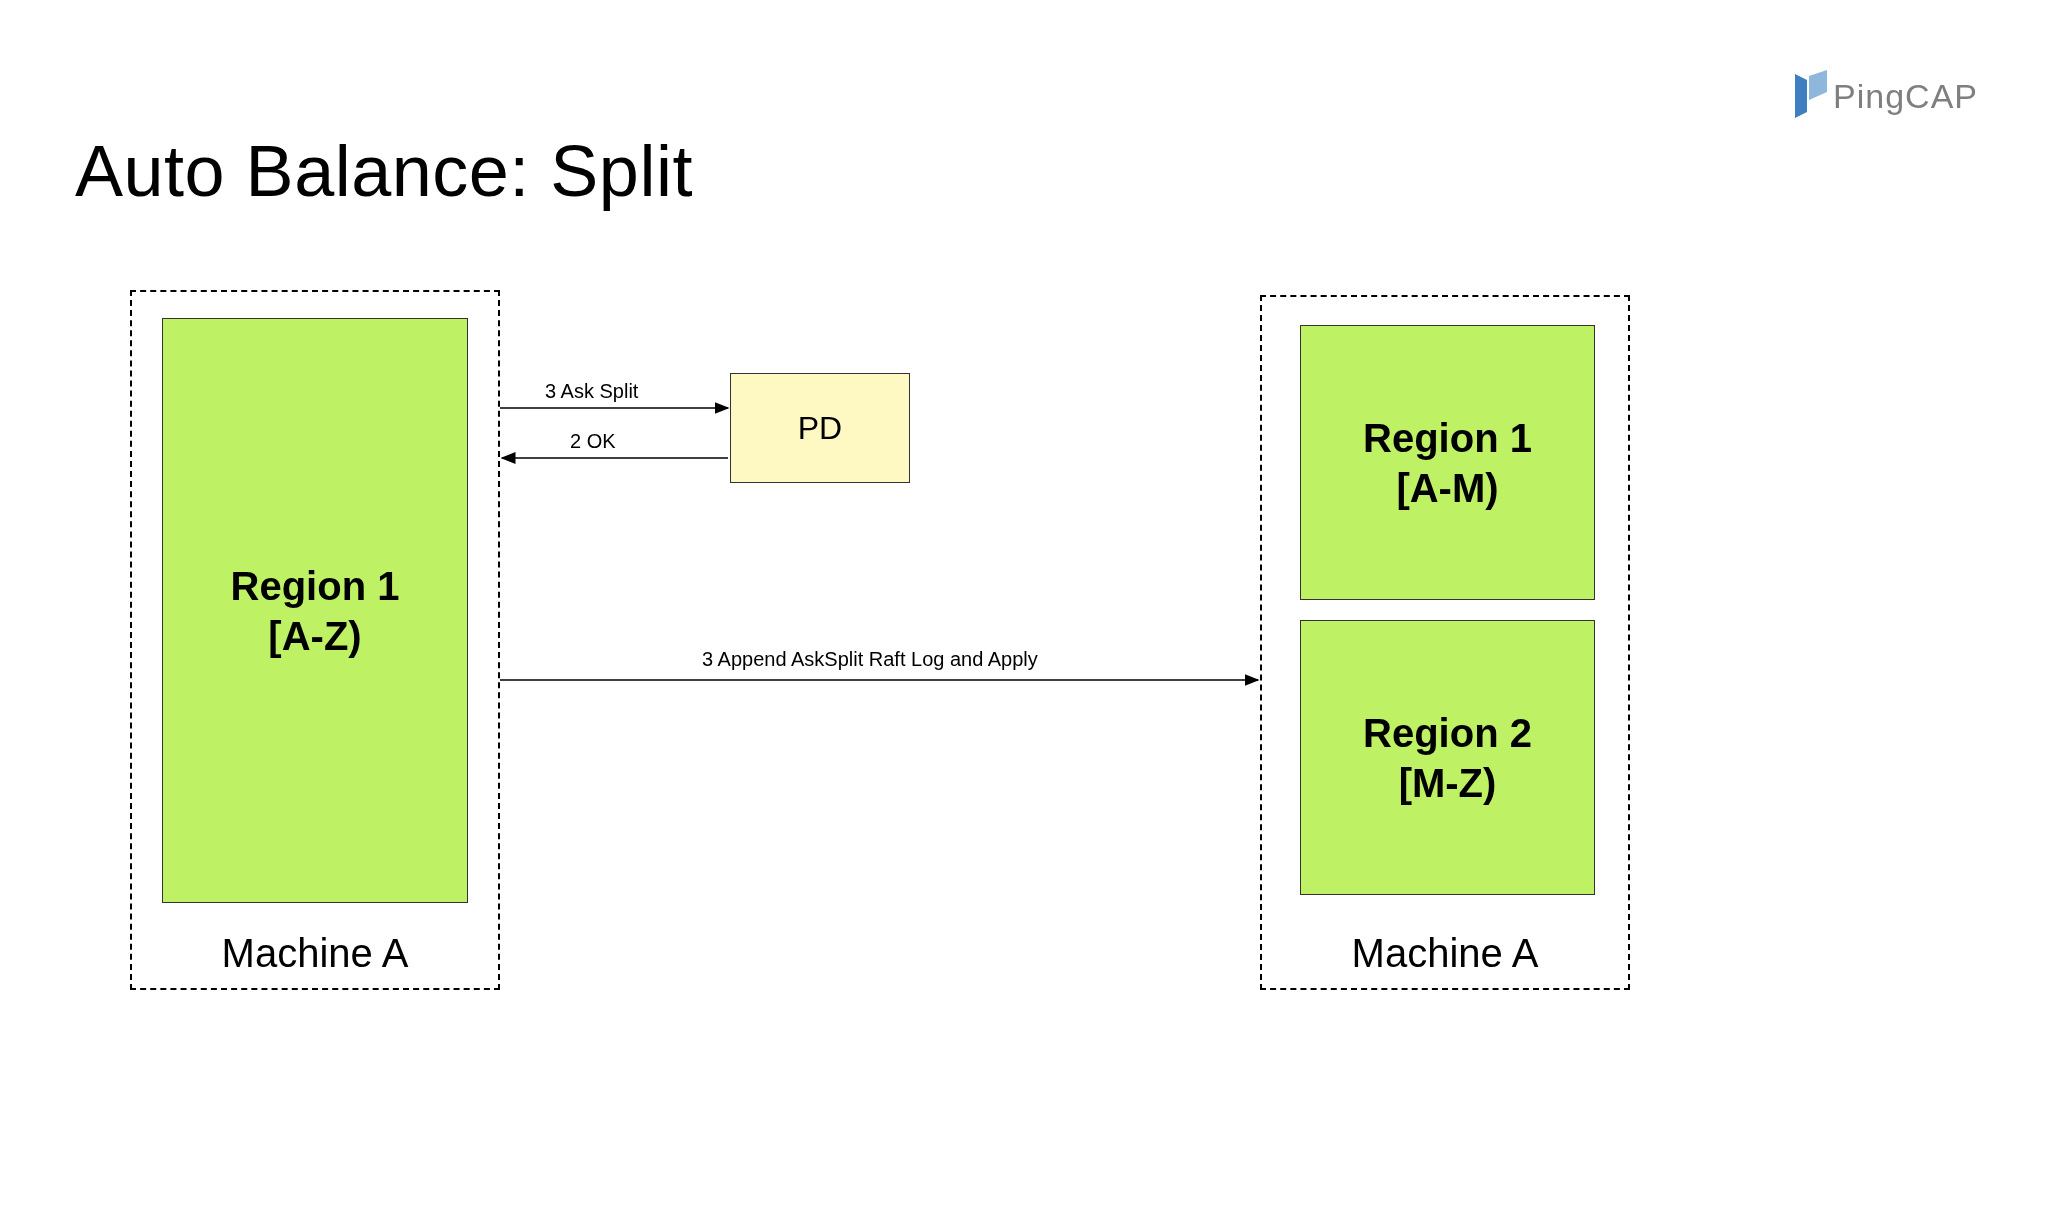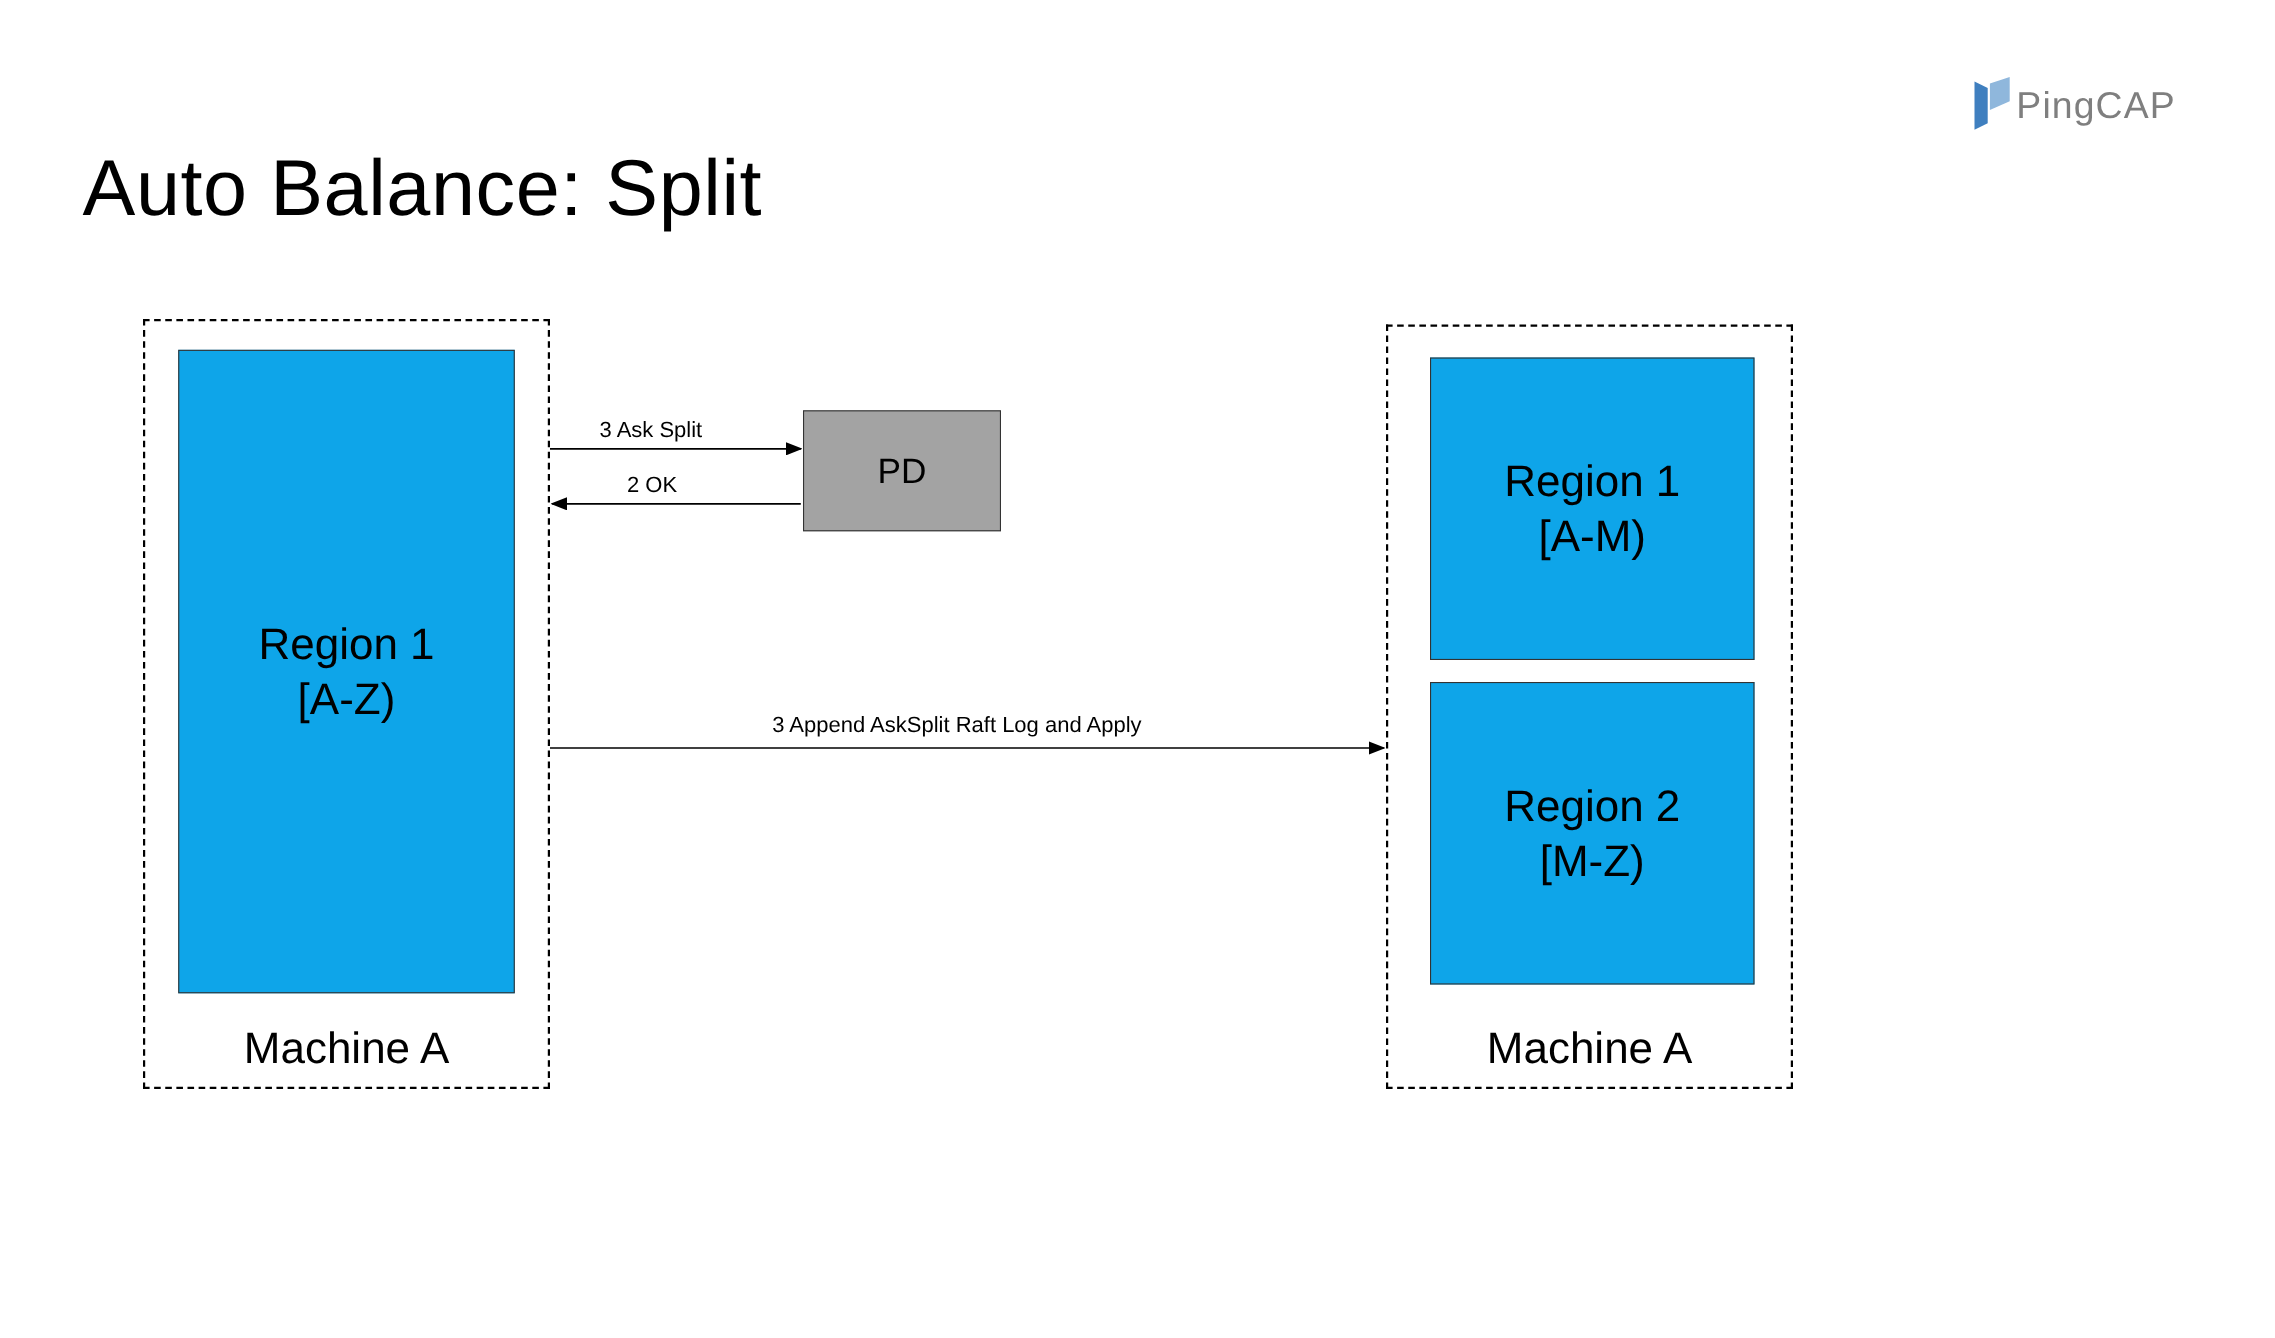--- a/index.html
+++ b/index.html
@@ -52,29 +52,30 @@
   .machine-label {
     position: absolute;
     bottom: 12px;
     left: 0;
     right: 0;
     text-align: center;
     font-size: 40px;
   }
   .region-box {
     position: absolute;
-    background: #0ea5e9;
+    background: #bef264;
     border: 1px solid #333;
     box-sizing: border-box;
     display: flex;
     flex-direction: column;
     align-items: center;
     justify-content: center;
     font-size: 40px;
     line-height: 1.25;
+    font-weight: bold;
   }
   .region-left {
     left: 162px;
     top: 318px;
     width: 306px;
     height: 585px;
   }
   .region-right-1 {
     left: 1300px;
     top: 325px;
@@ -86,21 +87,21 @@
     top: 620px;
     width: 295px;
     height: 275px;
   }
   .pd-box {
     position: absolute;
     left: 730px;
     top: 373px;
     width: 180px;
     height: 110px;
-    background: #a3a3a3;
+    background: #fef9c3;
     border: 1px solid #333;
     box-sizing: border-box;
     display: flex;
     align-items: center;
     justify-content: center;
     font-size: 32px;
   }
   svg.arrows {
     position: absolute;
     left: 0;

